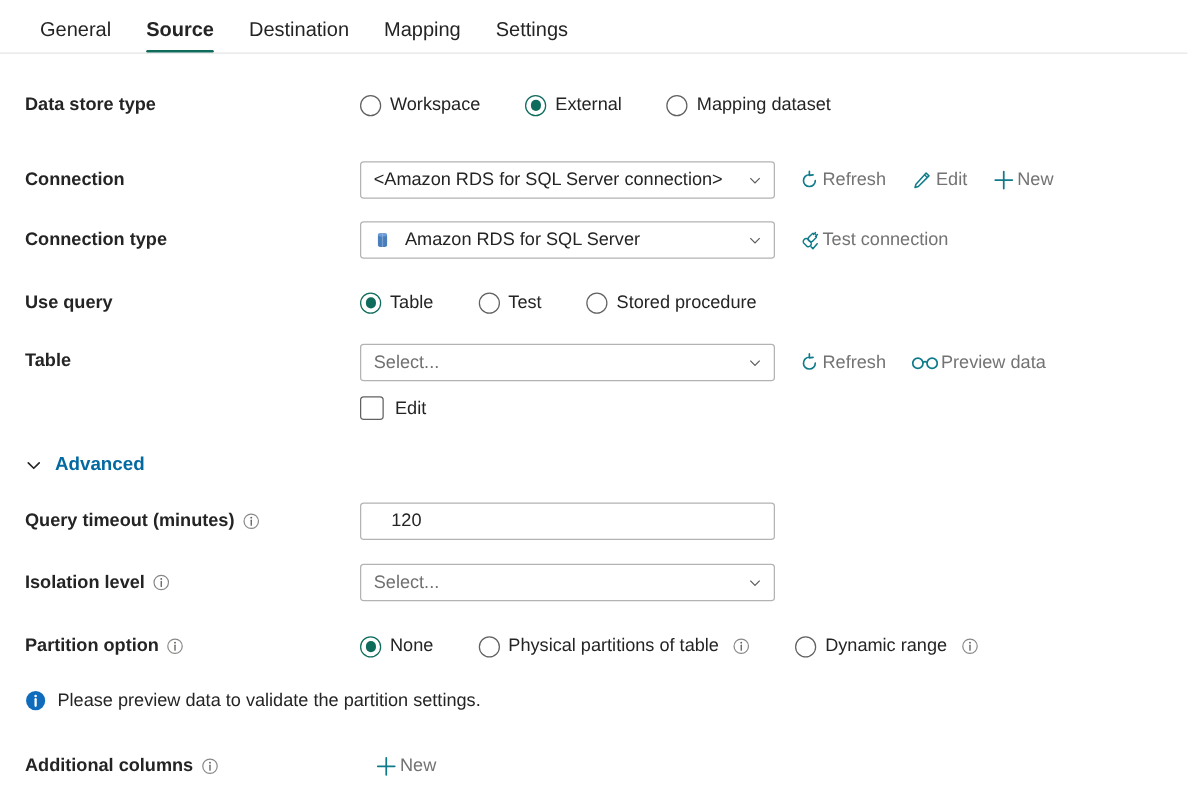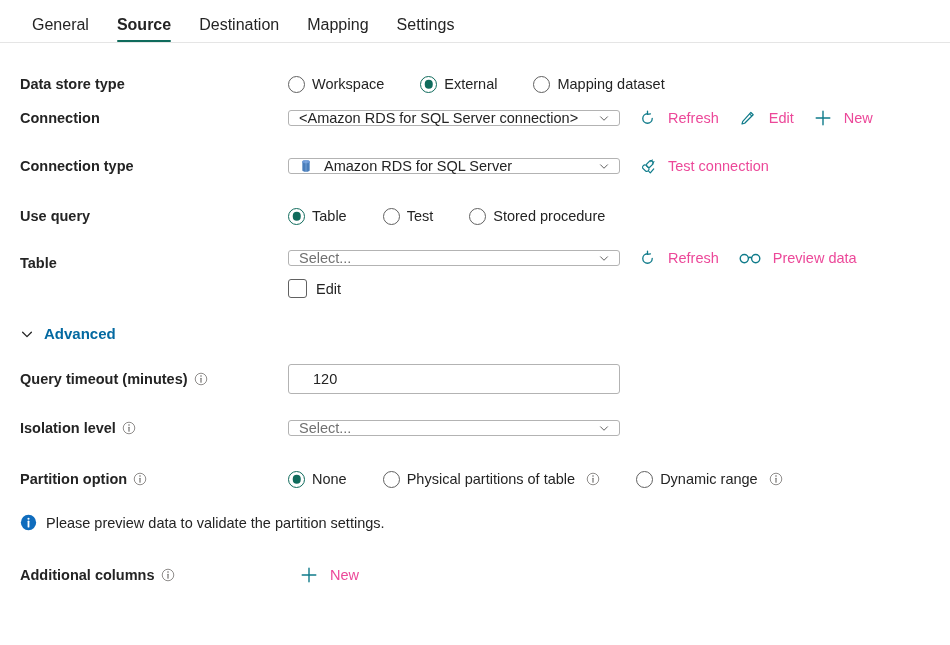--- a/index.html
+++ b/index.html
@@ -113,21 +113,21 @@
     width: 8.5px;
     height: 8.5px;
     border-radius: 50%;
     background: #0f6b5c;
   }
   .radio-label { white-space: nowrap; }
 
   
   .dropdown {
     width: 332px;
-    height: 16px;
+    height: 30px;
     box-sizing: border-box;
     border: 1px solid #b3b3b3;
     border-radius: 3px;
     background: #fff;
     display: flex;
     align-items: center;
     padding: 0 9px 0 10px;
     cursor: pointer;
     position: relative;
   }
@@ -163,24 +163,24 @@
   
   .actions {
     display: flex;
     align-items: center;
     margin-left: 18px;
     gap: 20px;
   }
   .action {
     display: flex;
     align-items: center;
-    gap: 12px;
+    gap: 2px;
     cursor: pointer;
     font-size: 14.5px;
-    color: #ec4899;
+    color: #737373;
     white-space: nowrap;
   }
   .action .ico {
     display: inline-flex;
     align-items: center;
     justify-content: center;
     width: 18px;
     height: 18px;
     flex: 0 0 18px;
   }
@@ -263,21 +263,21 @@
           <span class="radio-label">External</span>
         </div>
         <div class="radio">
           <span class="dot"></span>
           <span class="radio-label">Mapping dataset</span>
         </div>
       </div>
     </div>
   </div>
 
-  <div class="row" style="margin-top:4px;">
+  <div class="row" style="margin-top:30px;">
     <div class="label">
       <span>Connection</span>
     </div>
     <div class="control">
       <div class="dropdown">
         <span class="dd-text">&lt;Amazon RDS for SQL Server connection&gt;</span>
         <svg class="chev" viewBox="0 0 16 16">
           <path d="M3 6 L8 11 L13 6" fill="none" stroke="#5c5c5c" stroke-width="1.3"></path>
         </svg>
       </div>

